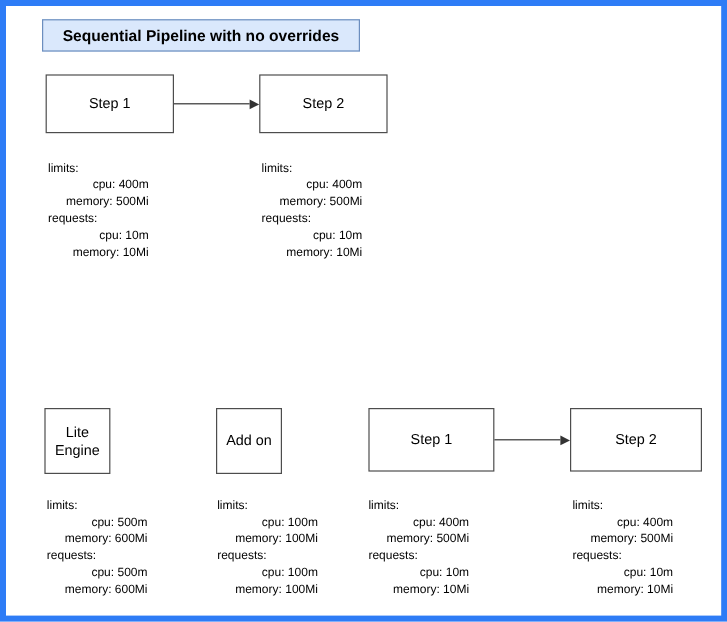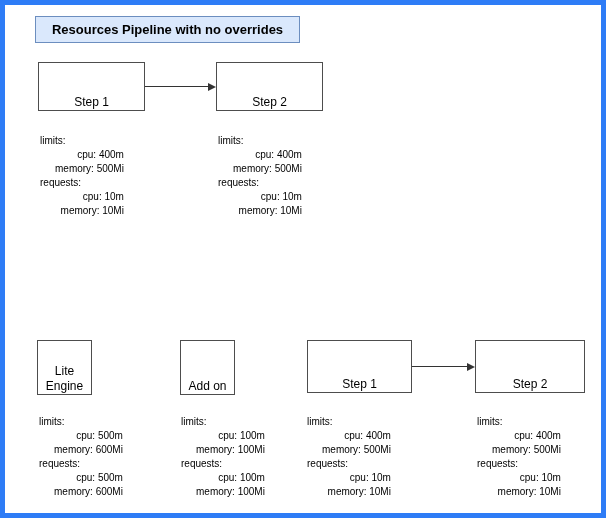--- a/index.html
+++ b/index.html
@@ -22,21 +22,21 @@
     background:var(--title-fill);
     border:1px solid var(--title-border);
     font-weight:bold;font-size:13px;
     display:flex;align-items:center;justify-content:center;
     text-align:center;white-space:nowrap;
   }
   .node{
     position:absolute;
     background:#ffffff;
     border:1px solid var(--node-border);
-    display:flex;align-items:flex-end;justify-content:center;
+    display:flex;align-items:center;justify-content:center;
     font-size:12px;text-align:center;line-height:1.25;
   }
   .node span{display:block;max-width:90%;}
   .arrow{
     position:absolute;height:9px;
     display:flex;align-items:center;
   }
   .arrow-line{flex:1;height:1px;background:var(--arrow);}
   .arrow-head{
     width:0;height:0;
@@ -49,21 +49,21 @@
     font-size:10px;line-height:14px;
     white-space:nowrap;
   }
   .res .ind{padding-left:15px;text-align:right;}
 </style>
 </head>
 <body>
 
 <div class="frame">
 
-  <div class="title-box" style="left:30px;top:11px;width:265px;height:27px">Resources Pipeline with no overrides</div>
+  <div class="title-box" style="left:30px;top:11px;width:265px;height:27px">Sequential Pipeline with no overrides</div>
 
   <div class="node" style="left:33px;top:57px;width:107px;height:49px">
     <span>Step 1</span>
   </div>
 
   <div class="arrow" style="left:140px;top:77px;width:71px">
     <div class="arrow-line"></div>
     <div class="arrow-head"></div>
   </div>
 

